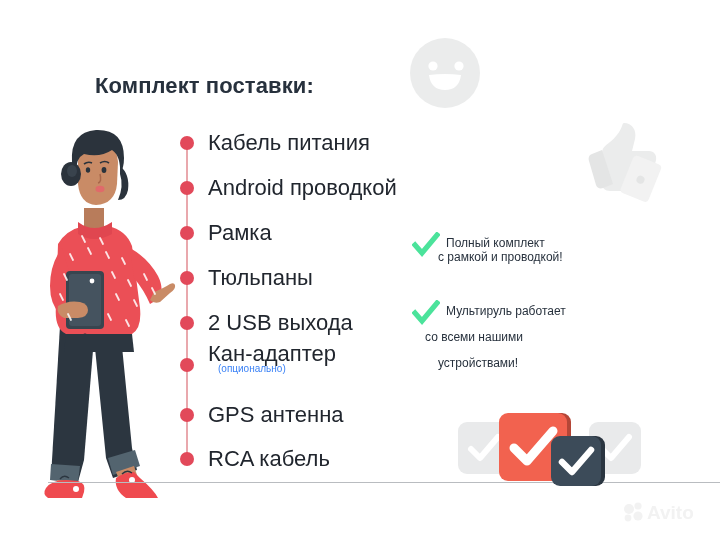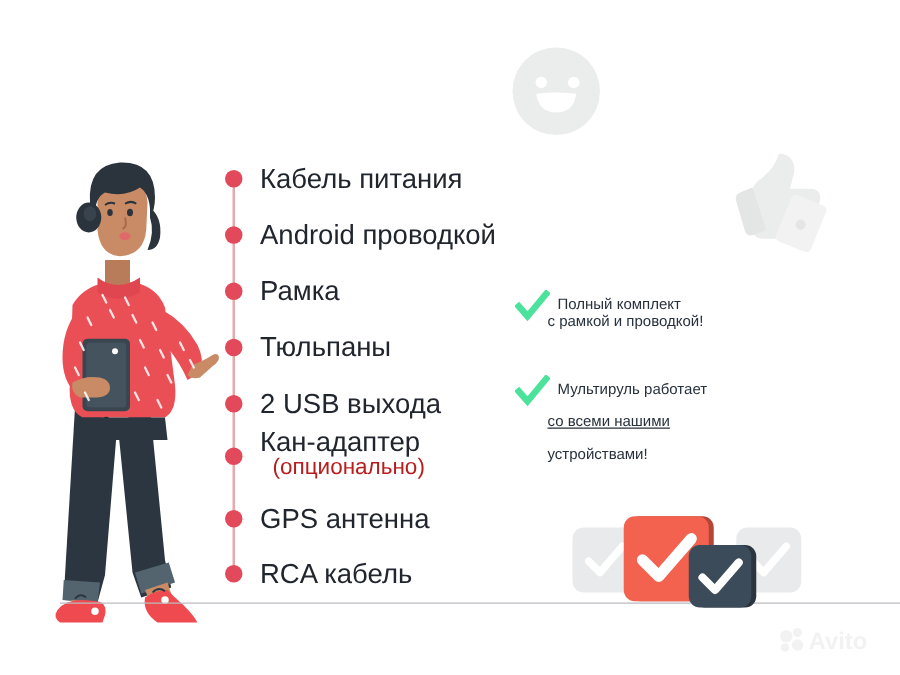--- a/index.html
+++ b/index.html
@@ -79,22 +79,22 @@
     left: 30px;
     top: -3px;
     font-size: 22px;
     color: #21262e;
     white-space: nowrap;
   }
   .bullet-sub {
     position: absolute;
     left: 40px;
     top: 20px;
-    font-size: 18px;
-    color: #b91c1c;
+    font-size: 10px;
+    color: #3b82f6;
     white-space: nowrap;
   }
 
   
   .feature {
     position: absolute;
   }
   .feature-check {
     position: absolute;
     left: 0;
@@ -254,20 +254,21 @@
         <line x1="144" y1="180" x2="147" y2="186"></line>
       </g>
 
       <circle cx="77" cy="228" r="2.6" fill="#1e262e"></circle>
       <path d="M58 226 L124 226 L126 244 L56 244 Z" fill="#2c3640"></path>
     </svg>
   </div>
 
   <div class="ground-line"></div>
 
+  <div class="title">Комплект поставки:</div>
 
   <div class="bullet-list">
     <div class="bullet-line"></div>
 
     <div class="bullet-item" style="top:0px">
       <span class="bullet-dot"></span>
       <span class="bullet-text">Кабель питания</span>
     </div>
 
     <div class="bullet-item" style="top:45px">
@@ -317,21 +318,21 @@
     <span class="feature-text" style="top:12px; left:26px;">с рамкой и проводкой!</span>
   </div>
 
   <div class="feature" style="left:412px; top:300px;">
     <span class="feature-check">
       <svg viewBox="0 0 28 28" xmlns="http://www.w3.org/2000/svg">
         <path d="M3 13 L10 21 L25 3" stroke="#4be39b" stroke-width="5.2" fill="none" stroke-linecap="square" stroke-linejoin="miter"></path>
       </svg>
     </span>
     <span class="feature-text">Мультируль работает</span>
-    <span class="feature-text" style="top:24px; left:26px;text-decoration:underline;">со всеми нашими</span>
+    <span class="feature-text" style="top:24px; left:13px;">со всеми нашими</span>
     <span class="feature-text" style="top:50px; left:26px;">устройствами!</span>
   </div>
 
   <div class="cards">
     <div class="card card-grey-left">
       <svg viewBox="0 0 52 52" xmlns="http://www.w3.org/2000/svg">
         <path d="M13 27 L22 36 L40 15" stroke="#ffffff" stroke-width="6" fill="none" stroke-linecap="round" stroke-linejoin="round"></path>
       </svg>
     </div>
     <div class="card card-grey-right">

